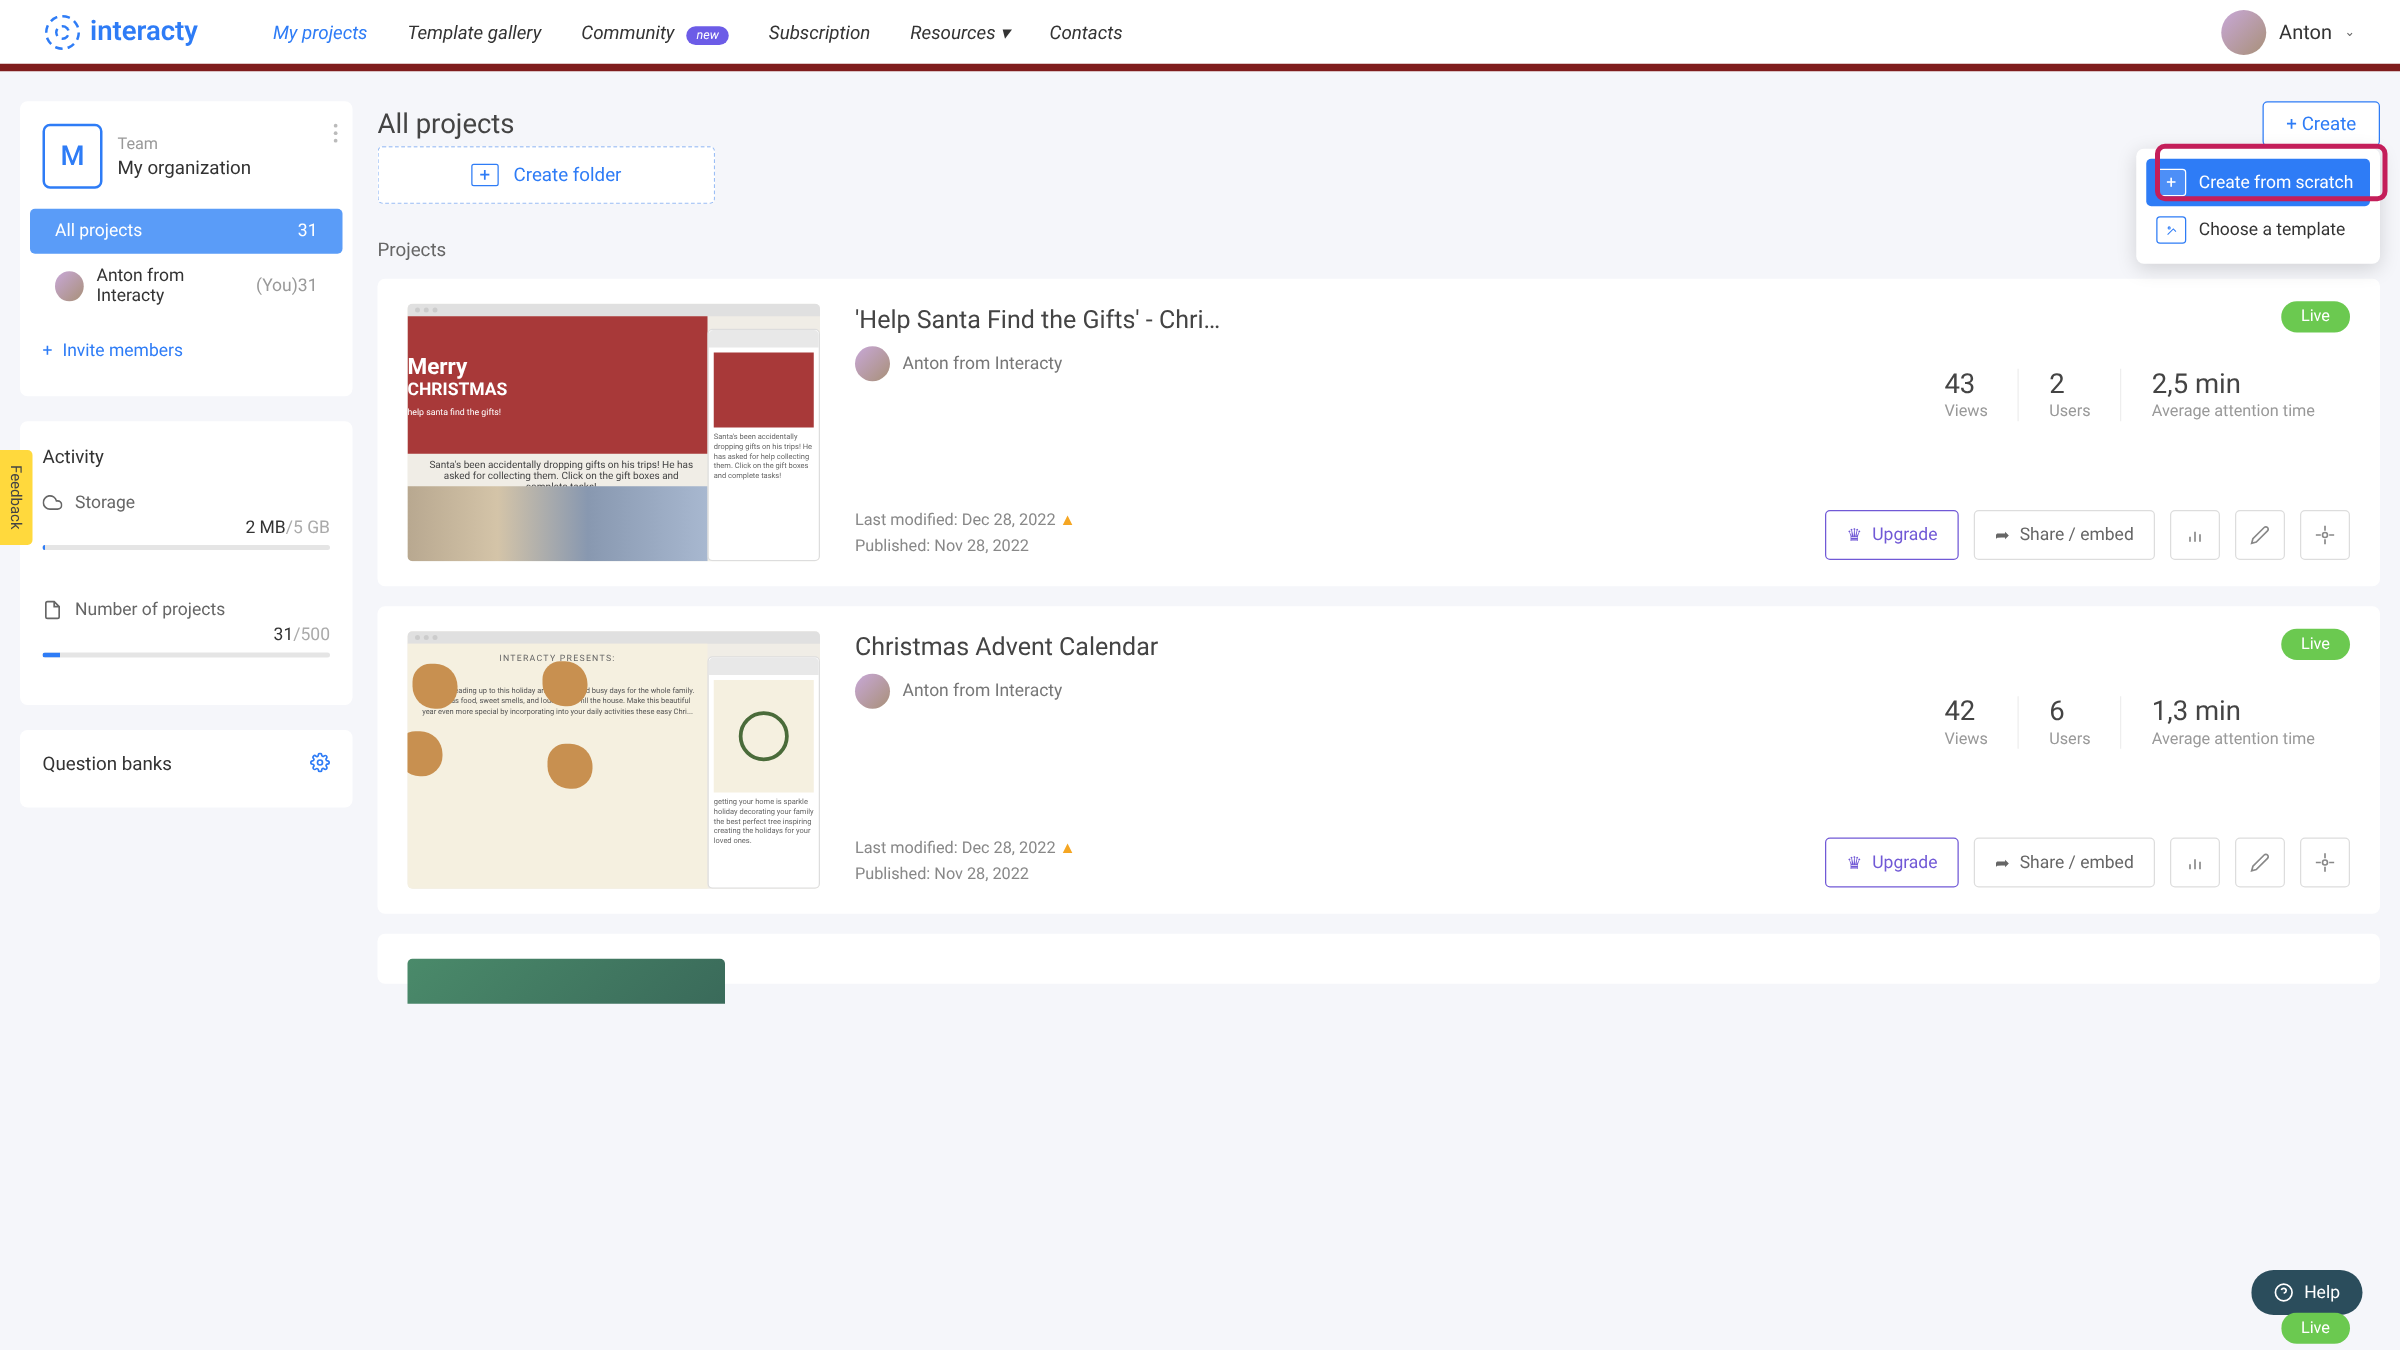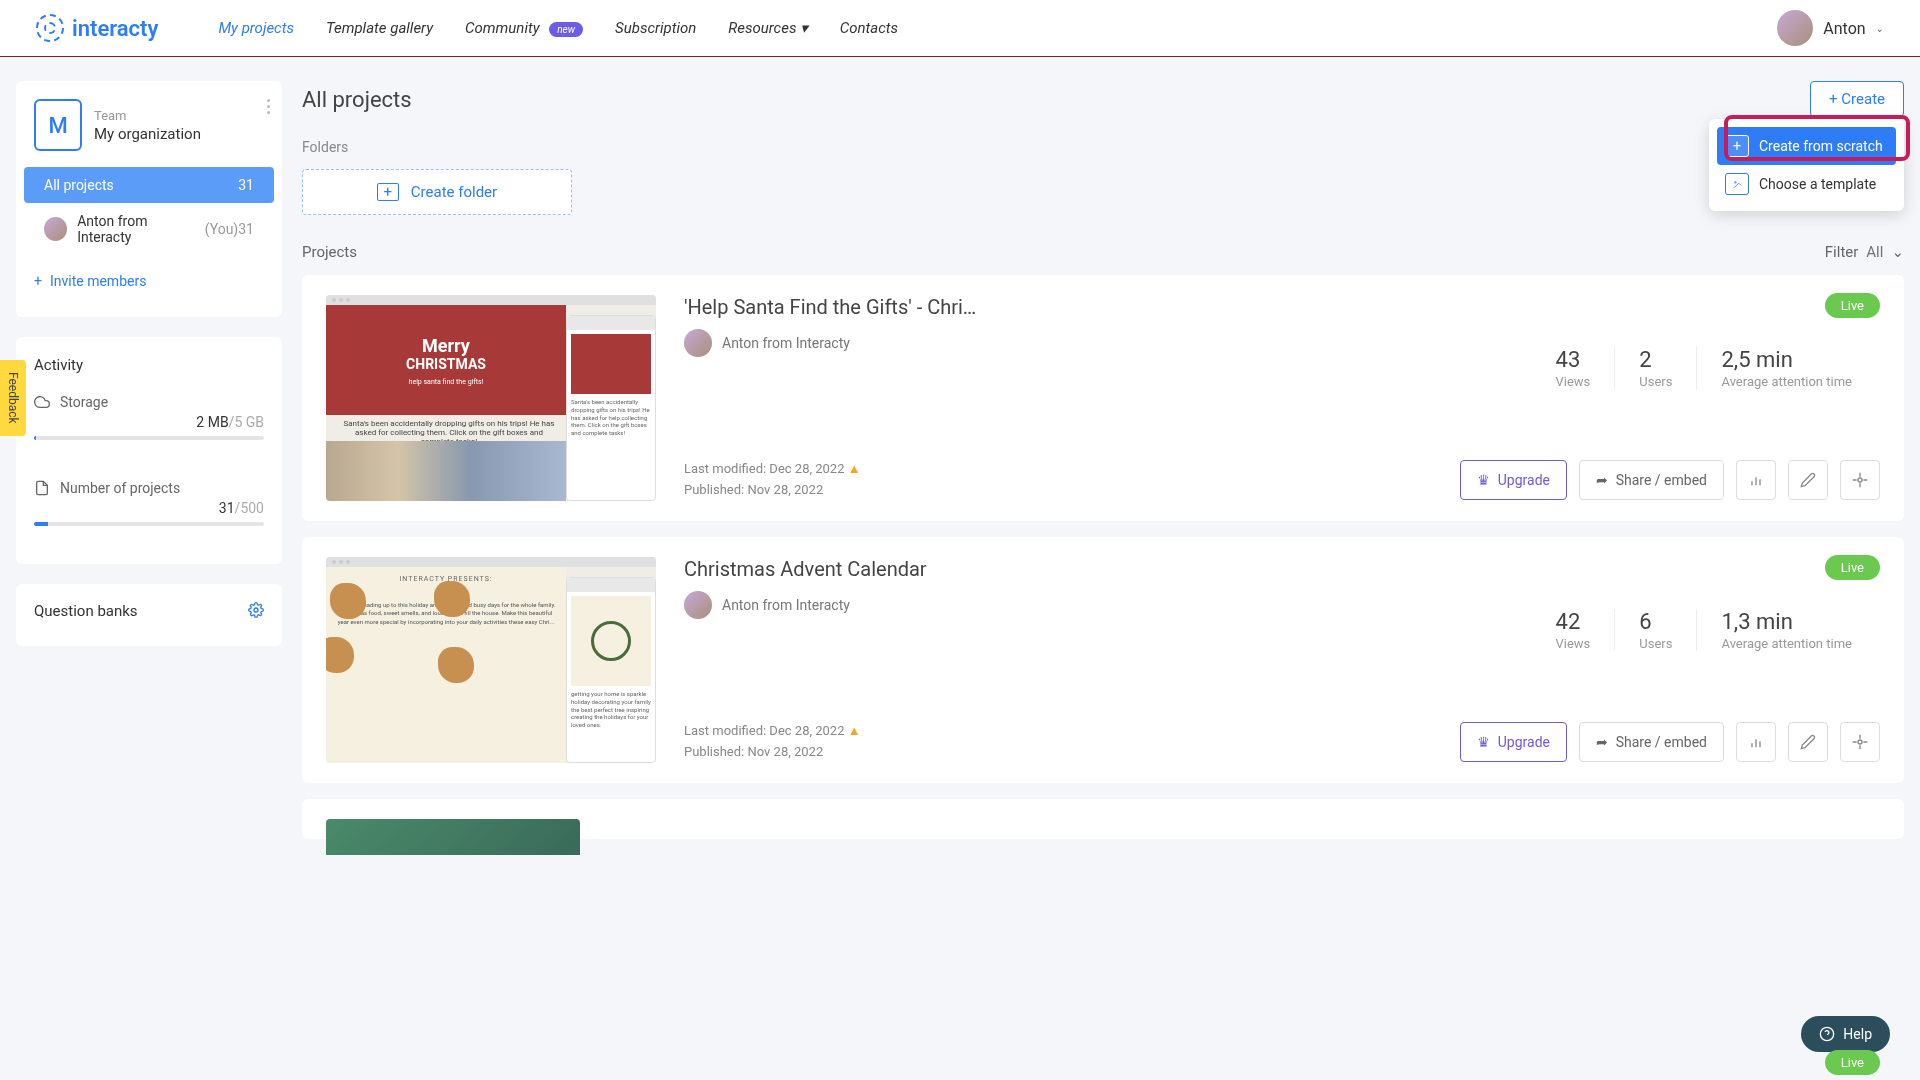--- a/index.html
+++ b/index.html
@@ -1,17 +1,17 @@
 <!DOCTYPE html>
 <html><head>
 <meta charset="utf-8">
 <style>
 * { margin: 0; padding: 0; box-sizing: border-box; font-family: -apple-system, BlinkMacSystemFont, 'Segoe UI', Roboto, sans-serif; }
 body { background: #f5f6fa; color: #333; overflow: hidden; }
-.header { background: #fff; height: 57px; display: flex; align-items: center; padding: 16px 36px; border-bottom: 1px solid #7f1d1d; }
+.header { background: #fff; height: 57px; display: flex; align-items: center; padding: 16px 36px; border-bottom: 6px solid #7f1d1d; }
 .logo { display: flex; align-items: center; gap: 8px; color: #2e7cf6; font-size: 22px; font-weight: 600; }
 .logo-icon { width: 28px; height: 28px; border: 2px dashed #2e7cf6; border-radius: 50%; position: relative; }
 .logo-icon::after { content: ''; position: absolute; inset: 6px; border: 2px dashed #2e7cf6; border-radius: 50%; }
 .nav { display: flex; gap: 32px; margin-left: 60px; align-items: center; }
 .nav-item { color: #333; font-size: 15px; cursor: pointer; font-style: italic; }
 .nav-item.active { color: #2e7cf6; }
 .badge-new { background: #6c5ce7; color: #fff; font-size: 10px; padding: 2px 8px; border-radius: 10px; margin-left: 6px; }
 .user-menu { margin-left: auto; display: flex; align-items: center; gap: 10px; cursor: pointer; text-align: right; }
 .avatar { width: 36px; height: 36px; border-radius: 50%; background: linear-gradient(135deg, #c8a8d8, #a89078); }
 .chevron { font-size: 10px; color: #666; }
@@ -53,21 +53,21 @@
 .section-label { font-size: 14px; color: #888; margin: 22px 0 14px; }
 .folder-btn { border: 1px dashed #9bbef5; color: #2e7cf6; background: #fff; width: 270px; height: 46px; border-radius: 4px; display: flex; align-items: center; justify-content: center; gap: 12px; cursor: pointer; font-size: 15px; }
 .folder-icon { width: 22px; height: 18px; border: 1.5px solid #2e7cf6; border-radius: 2px; position: relative; display:flex; align-items:center; justify-content:center; }
 .proj-head { display: flex; align-items: center; justify-content: space-between; margin: 28px 0 14px; font-size: 15px; color: #666; }
 .filter { display: flex; align-items: center; gap: 8px; cursor: pointer; }
 .project-card { background: #fff; border-radius: 6px; padding: 20px 24px; display: flex; gap: 28px; margin-bottom: 16px; position: relative; }
 .thumb { width: 330px; height: 206px; background: #f0ede6; border-radius: 4px; position: relative; overflow: hidden; flex-shrink: 0; }
 .thumb-bar { position:absolute; top:0; left:0; right:0; height:10px; background:#e0e0e0; }
 .thumb-dots { position:absolute; top:3px; left:6px; display:flex; gap:3px; }
 .thumb-dots span { width:4px; height:4px; border-radius:50%; background:#ccc; }
-.thumb1-main { position:absolute; top:10px; left:0; width:240px; height:110px; background:#a83939; display:flex; flex-direction:column; align-items:center; justify-content:center; color:#fff; font-family: cursive; }
+.thumb1-main { position:absolute; top:10px; left:0; width:240px; height:110px; background:#a83939; display:flex; flex-direction:column; align-items:flex-start; justify-content:center; color:#fff; font-family: cursive; }
 .thumb1-text { position:absolute; top:120px; left:8px; width:230px; font-size:8px; color:#444; text-align:center; padding:4px; }
 .thumb1-city { position:absolute; bottom:0; left:0; width:240px; height:60px; background: linear-gradient(90deg, #b8a890 0%, #d4c4a8 30%, #8898b0 60%, #a8b8d0 100%); }
 .thumb-phone { position:absolute; right:0; top:20px; width:90px; height:186px; background:#fff; border:1px solid #ddd; border-radius:4px; }
 .thumb-phone-bar { height:14px; background:#e8e8e8; border-radius: 4px 4px 0 0; }
 .thumb-phone-red { margin:4px 4px 0; height:60px; background:#a83939; }
 .thumb-phone-txt { margin:4px; font-size:6px; color:#666; line-height:1.3; }
 .thumb2-main { position:absolute; top:10px; left:0; width:240px; height:196px; background:#f5f0e0; display:flex; flex-direction:column; align-items:center; }
 .thumb2-label { font-size:7px; color:#666; margin-top:8px; letter-spacing:1px; }
 .wreath { width:110px; height:110px; border:6px solid #4a6b3a; border-radius:50%; margin-top:8px; position:relative; display:flex; align-items:center; justify-content:center; }
 .wreath-text { font-size:9px; text-align:center; color:#333; line-height:1.2; }
@@ -211,21 +211,20 @@
           <svg width="12" height="10" viewBox="0 0 24 24" fill="none" stroke="#2e7cf6" stroke-width="2">
               <circle cx="8" cy="8" r="2"></circle>
               <path d="M21 15l-5-5L5 21"></path>
             </svg>
         </div>
         <span>Choose a template</span>
       </div>
     </div>
     <div class="highlight-ring"></div>
 
-    <div class="section-label">Folders</div>
     <div class="folder-btn">
       <div class="folder-icon">+</div>
       <span>Create folder</span>
     </div>
 
     <div class="proj-head">
       <span>Projects</span>
       <div class="filter">
         <span>Filter</span>
         <span style="color:#737373">All</span>

